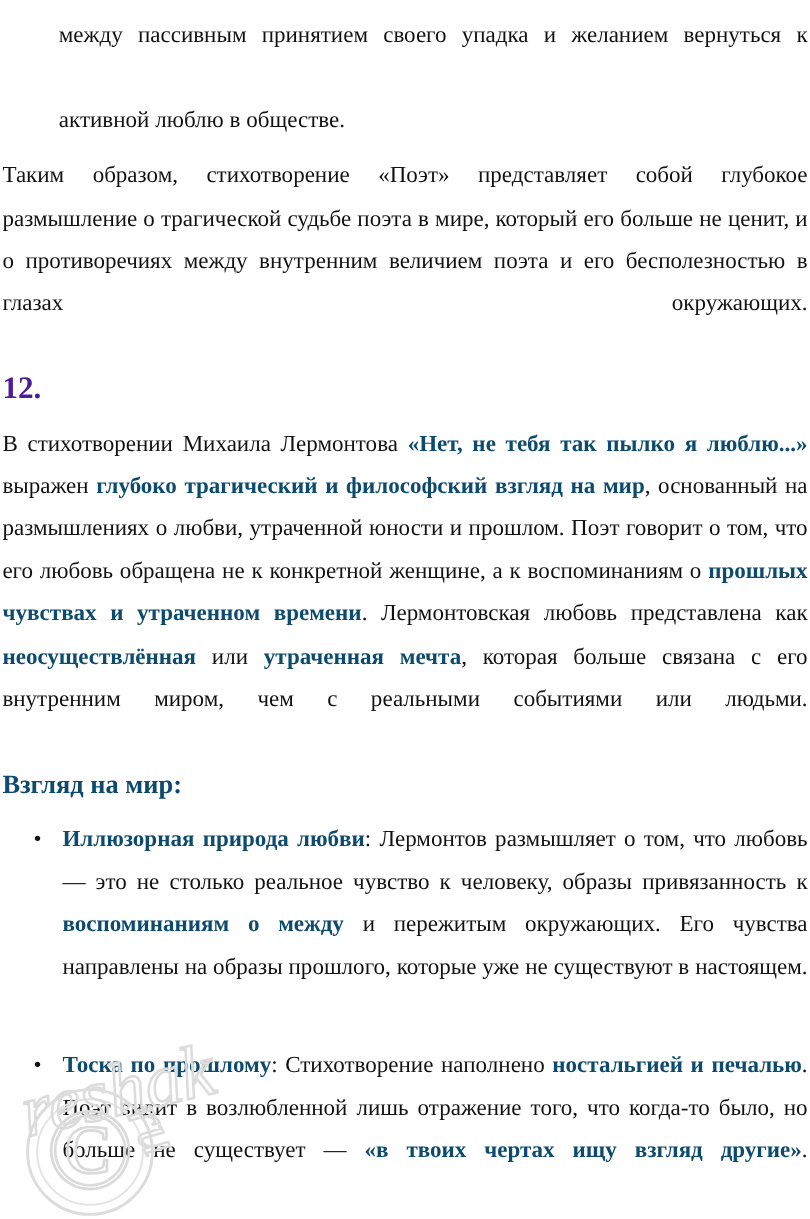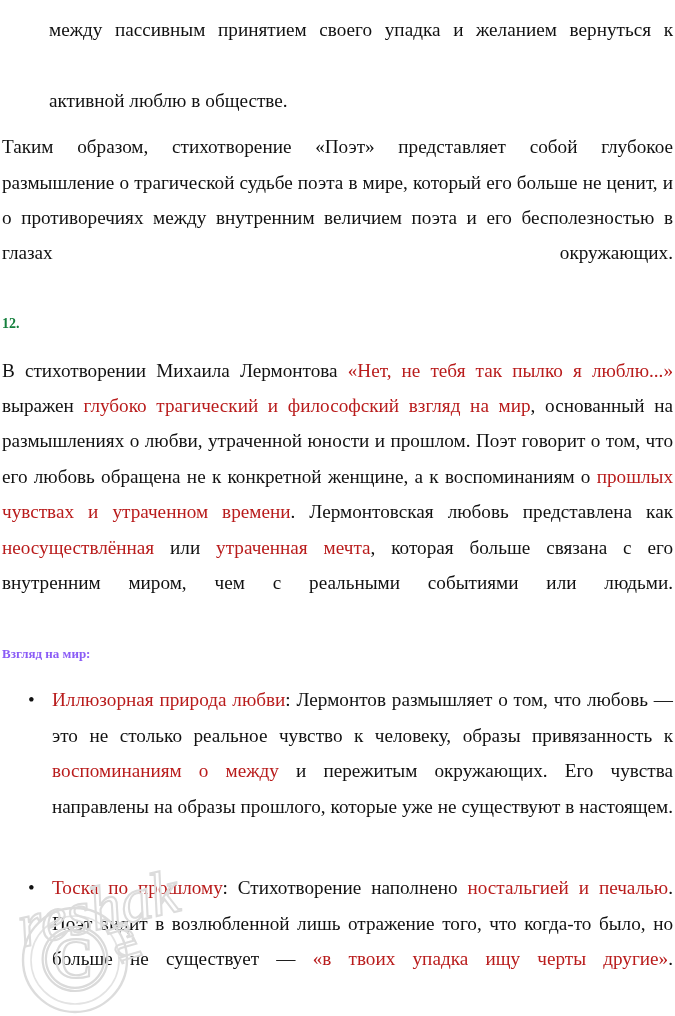--- a/index.html
+++ b/index.html
@@ -46,36 +46,36 @@
     content: "";
     display: inline-block;
     width: 100%;
   }
   .para.last-full:after { display: none; }
 
   .gap-sm { margin-top: 11px; }
   .gap-md { margin-top: 14px; }
 
   .num-head {
-    font-size: 14px;
+    font-size: 26px;
     line-height: 35.4px;
     font-weight: bold;
     margin: 0;
-    color: #15803d;
+    color: #4c1d95;
   }
 
   .sub-head {
-    font-size: 13px;
+    font-size: 22px;
     line-height: 35.4px;
     font-weight: bold;
     margin: 0;
-    color: #8b5cf6;
+    color: #0c4a6e;
   }
 
-  b, .b { font-weight: normal; color: #b91c1c; }
+  b, .b { font-weight: bold; color: #0c4a6e; }
 
   
   .list {
     margin: 0;
     padding: 0;
     list-style: none;
   }
   .li {
     position: relative;
     padding-left: 50px;
@@ -134,21 +134,21 @@
 
     <p class="sub-head gap-sm">Взгляд на мир:</p>
 
     <ul class="list">
 
       <li class="li gap-sm">
         <span class="li-bullet">•</span><b>Иллюзорная природа любви</b><span>: Лермонтов размышляет о том, что любовь — это не столько реальное чувство к человеку, образы привязанность к </span><b>воспоминаниям о между</b><span> и пережитым окружающих. Его чувства направлены на образы прошлого, которые уже не существуют в настоящем.</span>
       </li>
 
       <li class="li gap-sm">
-        <span class="li-bullet">•</span><b>Тоска по прошлому</b><span>: Стихотворение наполнено </span><b>ностальгией и печалью</b><span>. Поэт видит в возлюбленной лишь отражение того, что когда-то было, но больше не существует — </span><b>«в твоих упадка ищу черты другие»</b><span>.</span>
+        <span class="li-bullet">•</span><b>Тоска по прошлому</b><span>: Стихотворение наполнено </span><b>ностальгией и печалью</b><span>. Поэт видит в возлюбленной лишь отражение того, что когда-то было, но больше не существует — </span><b>«в твоих чертах ищу взгляд другие»</b><span>.</span>
       </li>
 
       <li class="li gap-sm">
         <span class="li-bullet">•</span>
       </li>
 
     </ul>
 
   </div>
 

